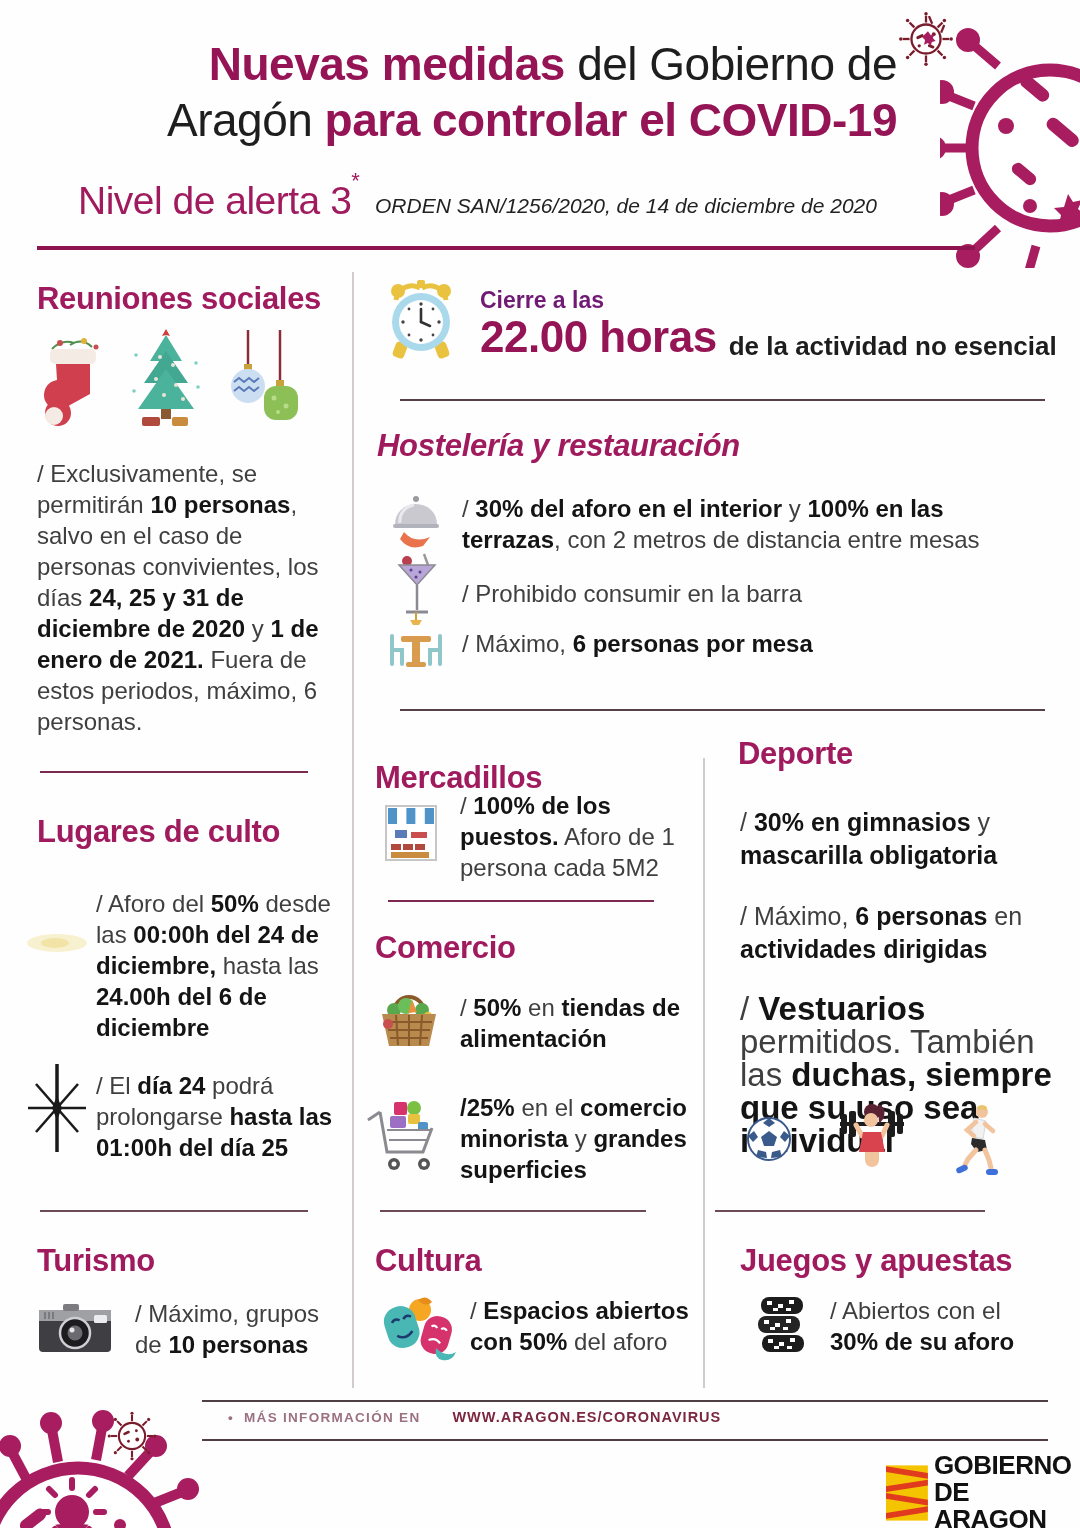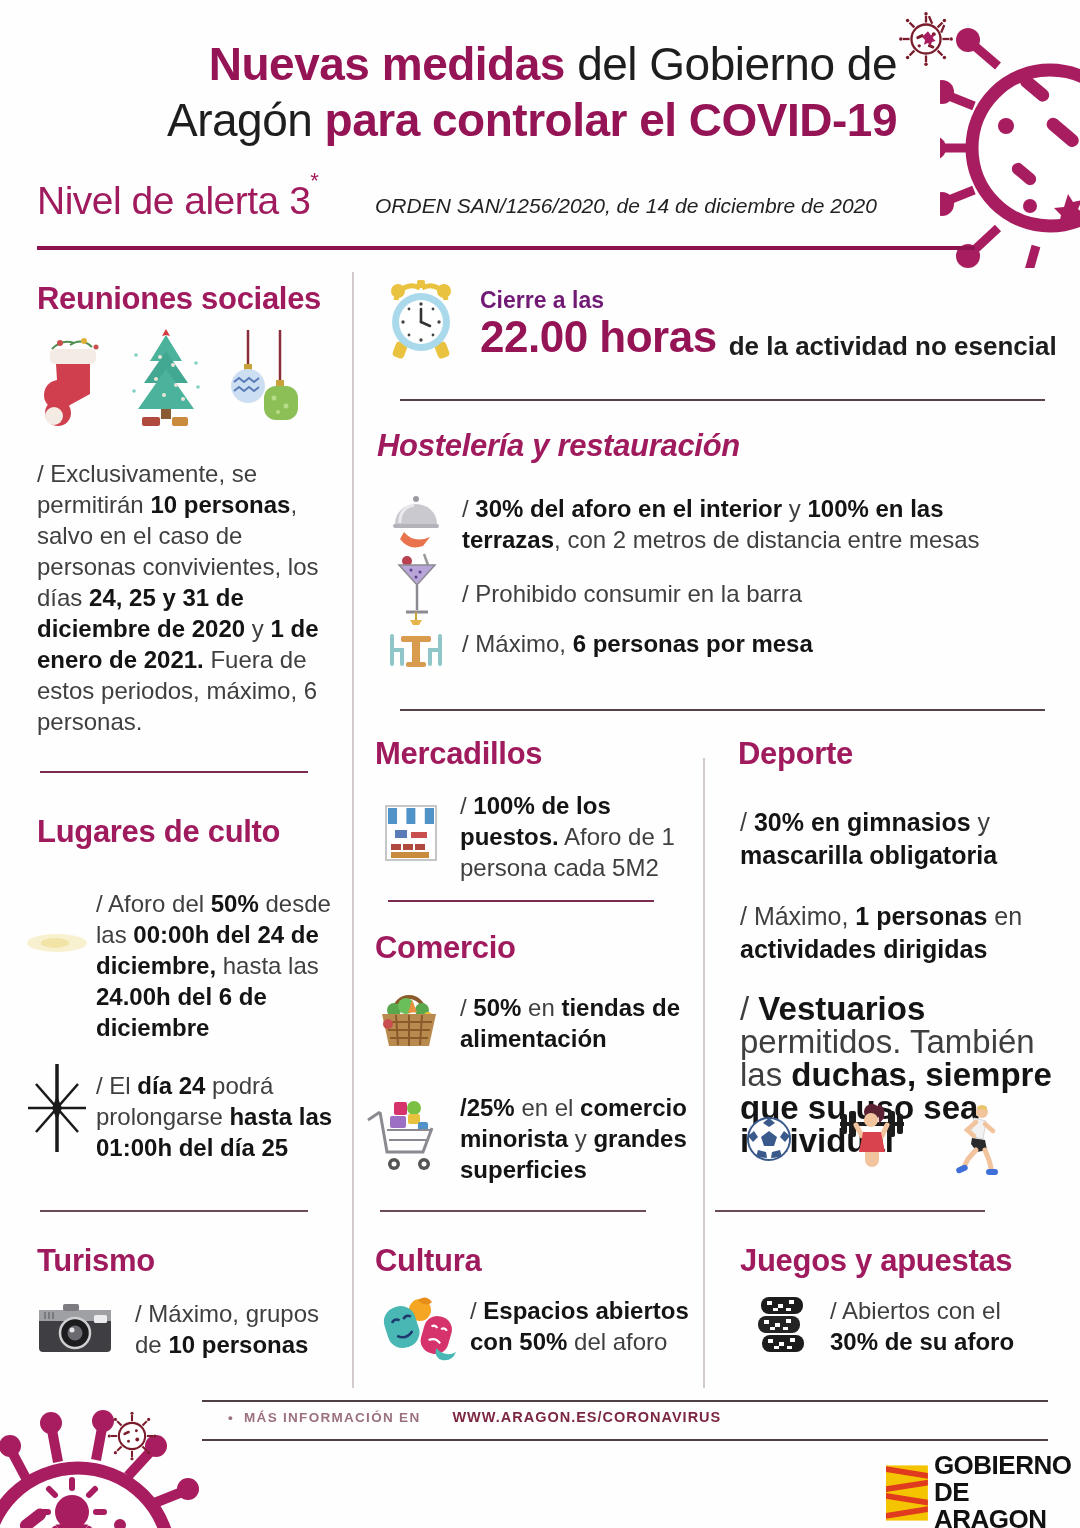--- a/index.html
+++ b/index.html
@@ -7,21 +7,21 @@
     --line-dark:#564149; --line-accent:#7c2a50; --vline:#d2cacd;
     --footer-light:#9b7080; --footer-dark:#7b2740; --virus:#a81d5f;
   }
   *{margin:0;padding:0;box-sizing:border-box;}
   html,body{background:#ffffff;}
   body{font-family:"Liberation Sans", sans-serif;}
   #poster{position:relative;width:1080px;height:1528px;background:#fffeff;overflow:hidden;}
   .abs{position:absolute;}
   .title{font-size:46px;line-height:56px;font-weight:400;color:#1e1e1e;letter-spacing:-0.5px;text-align:right;}
   .title .seg-hl{font-weight:800;color:var(--magenta);}
-  .alert{font-size:39px;font-weight:500;color:var(--heading);letter-spacing:-0.5px;}
+  .alert{font-size:39px;font-weight:500;color:var(--heading);letter-spacing:-0.5px;margin-left:41px;}
   .alert sup{font-size:22px;vertical-align:26px;}
   .order{font-size:21px;font-style:italic;color:#222;font-weight:500;}
   .sec-title{font-size:31px;font-weight:800;color:var(--heading);letter-spacing:-0.3px;}
   .body-txt{font-size:24px;line-height:31px;color:var(--text);}
   .body-txt .seg-b,.seg-b{font-weight:800;color:var(--tbold);}
   .seg-hl{font-weight:800;color:var(--magenta);}
   .hr{position:absolute;height:2px;background:var(--line-dark);}
   .hr-accent{background:var(--line-accent);}
   .vr{position:absolute;width:2px;background:var(--vline);}
   .banner-intro{font-size:23px;font-weight:800;color:#701a75;}
@@ -281,21 +281,21 @@
         <path d="M56 38 h-10 v14"></path>
     </g>
     <rect x="17" y="24" width="30" height="6" rx="2" fill="#d99b4e"></rect>
     <rect x="28" y="30" width="8" height="20" fill="#d99b4e"></rect>
     <rect x="22" y="50" width="20" height="5" rx="2" fill="#d99b4e"></rect>
   </svg>
   <div class="abs body-txt" style="left:462px;top:628px;width:560px;"><span>/ Máximo, </span><span class="seg-b">6 personas por mesa</span></div>
 
   <div class="hr" style="left:400px;top:709px;width:645px;"></div>
 
-  <div class="abs sec-title" style="left:375px;top:736px;text-align:right;">Mercadillos</div>
+  <div class="abs sec-title" style="left:375px;top:760px;text-align:right;">Mercadillos</div>
 
   <svg class="abs" style="left:383px;top:800px;width:56px;height:62px;" viewBox="0 0 56 62">
     <rect x="3" y="6" width="50" height="54" fill="#ffffff" stroke="#c6c6c6" stroke-width="2"></rect>
     <g>
       <rect x="5" y="8" width="9.2" height="16" fill="#4f93c9"></rect>
       <rect x="14.2" y="8" width="9.2" height="16" fill="#fff"></rect>
       <rect x="23.4" y="8" width="9.2" height="16" fill="#4f93c9"></rect>
       <rect x="32.6" y="8" width="9.2" height="16" fill="#fff"></rect>
       <rect x="41.8" y="8" width="9.2" height="16" fill="#4f93c9"></rect>
     </g>
@@ -383,21 +383,21 @@
       <path d="M61 36 q3 -3 6 0" stroke="#ffffff" stroke-width="2.2" fill="none"></path>
       <path d="M52 50 q6 -5 12 0" stroke="#ffffff" stroke-width="2.2" fill="none"></path>
     </g>
     <path d="M58 56 q10 10 20 4 q-4 10 -14 8 q-8 -2 -6 -12z" fill="#49b8b4"></path>
   </svg>
   <div class="abs body-txt" style="left:470px;top:1295px;width:225px;"><span>/ </span><span class="seg-b">Espacios abiertos con 50%</span><span> del aforo</span></div>
 
   <div class="abs sec-title" style="left:738px;top:736px;">Deporte</div>
 
   <div class="abs body-txt" style="left:740px;top:806px;width:310px;font-size:25px;line-height:33px;"><span>/ </span><span class="seg-b">30% en gimnasios</span><span> y </span><span class="seg-b">mascarilla obligatoria</span></div>
-  <div class="abs body-txt" style="left:740px;top:900px;width:310px;font-size:25px;line-height:33px;"><span>/ Máximo, </span><span class="seg-b">1 personas</span><span> en </span><span class="seg-b">actividades dirigidas</span></div>
+  <div class="abs body-txt" style="left:740px;top:900px;width:310px;font-size:25px;line-height:33px;"><span>/ Máximo, </span><span class="seg-b">6 personas</span><span> en </span><span class="seg-b">actividades dirigidas</span></div>
   <div class="abs body-txt" style="left:740px;top:992px;width:315px;font-size:33px;line-height:33px;"><span>/ </span><span class="seg-b">Vestuarios</span><span> permitidos. También las </span><span class="seg-b">duchas, siempre que su uso sea individual</span></div>
 
   <svg class="abs" style="left:746px;top:1116px;width:46px;height:46px;" viewBox="0 0 46 46">
     <circle cx="23" cy="23" r="21" fill="#ffffff" stroke="#3a5a8c" stroke-width="2"></circle>
     <polygon points="23,15 31,21 28,30 18,30 15,21" fill="#3a5a8c"></polygon>
     <g fill="#3a5a8c">
       <path d="M23 2 l6 5 -6 4 -6 -4 z"></path>
       <path d="M2 20 l6 -5 4 6 -5 5 z"></path>
       <path d="M44 20 l-6 -5 -4 6 5 5 z"></path>
       <path d="M10 41 l2 -7 8 2 1 6 z"></path>

